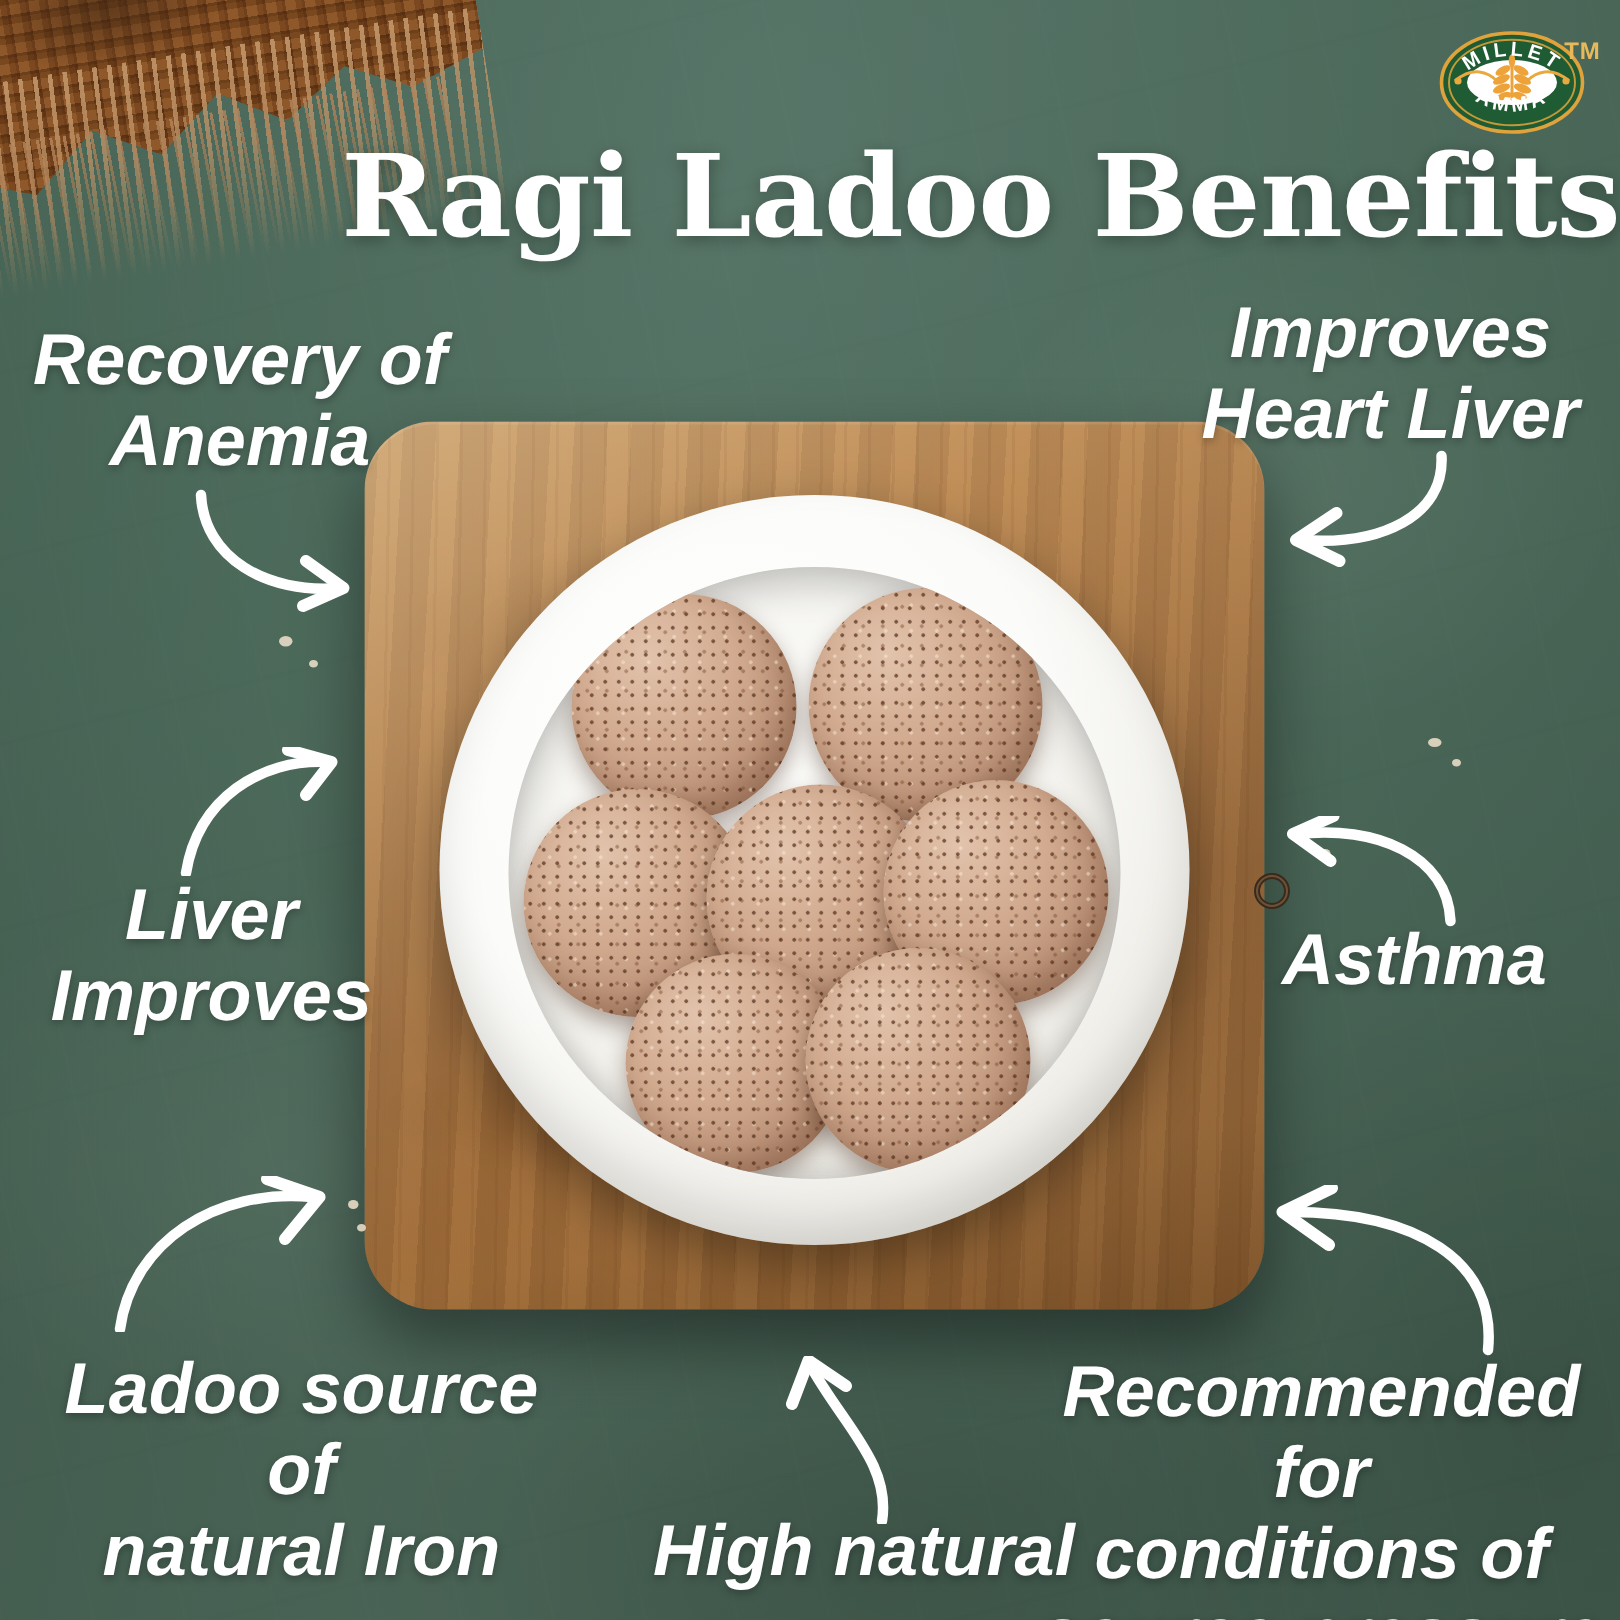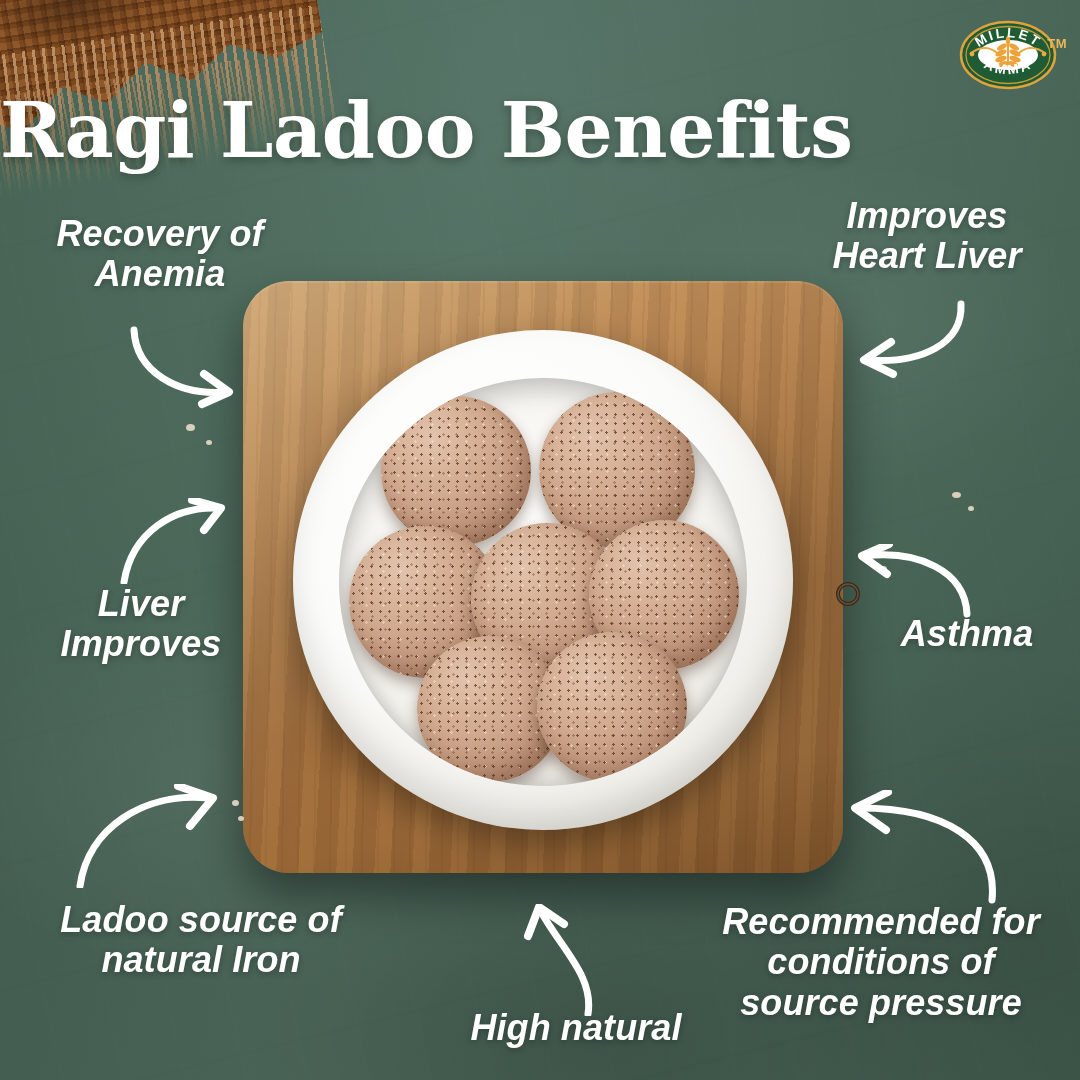--- a/index.html
+++ b/index.html
@@ -66,22 +66,22 @@
   }
   .burlap .dark{
     position:absolute;left:6%;top:-2%;width:52%;height:40%;
     background:radial-gradient(60% 60% at 50% 50%, rgba(60,36,18,.55), transparent 72%);
     border-radius:50%;
   }
 
   
   .logo{position:absolute;right:14px;top:14px;width:108px;height:78px;}
   .logo .tm{
-    position:absolute;right:-1px;top:22px;color:#e9b959;
-    font-size:13px;font-weight:700;letter-spacing:.5px;
+    position:absolute;right:-1px;top:12px;color:#e9b959;
+    font-size:16px;font-weight:700;letter-spacing:.5px;
   }
 
   
   .board{
     position:absolute;left:243px;top:281px;width:600px;height:592px;
     border-radius:46px;
     background:
       linear-gradient(180deg, rgba(255,255,255,.10), rgba(0,0,0,.10)),
       repeating-linear-gradient(93deg,
         rgba(120,72,30,.20) 0 10px, rgba(190,135,72,.10) 10px 26px, rgba(96,56,22,.16) 26px 38px),
@@ -132,30 +132,30 @@
       radial-gradient(rgba(120,74,44,.55) 1px, transparent 1.4px),
       radial-gradient(rgba(255,240,225,.55) 1px, transparent 1.4px);
     background-size:9px 9px, 13px 13px, 17px 17px;
     background-position:0 0, 4px 6px, 9px 3px;
   }
 
   
   .note{
     position:absolute;color:#ffffff;
     font-weight:700;font-style:italic;
-    font-size:36px;line-height:1.12;
+    font-size:48px;line-height:1.12;
     letter-spacing:.1px;
     text-shadow:0 2px 6px rgba(0,0,0,.28);
     white-space:pre-line;
   }
   .note.c{text-align:center;}
 
   .title{
     position:absolute;left:0;right:0;top:86px;
-    text-align:left;color:#fff;
+    text-align:right;color:#fff;
     font-family:"DejaVu Serif", serif;
     font-weight:700;font-size:76px;letter-spacing:-.5px;
     text-shadow:0 3px 10px rgba(0,0,0,.3);
   }
 
   .arrow{position:absolute;pointer-events:none;}
   .crumb{position:absolute;border-radius:50%;background:#e8dcc6;opacity:.9;}
 </style>
 </head>
 <body>
@@ -256,21 +256,21 @@
     <path d="M6 84 C14 34, 56 8, 100 10" fill="none" stroke="#fff" stroke-width="7" stroke-linecap="round"></path>
     <path d="M74 2 L103 10 L86 32" fill="none" stroke="#fff" stroke-width="8" stroke-linecap="round" stroke-linejoin="round"></path>
   </svg>
   <div class="note c" style="left:10px;top:584px;width:262px;">Liver
 Improves</div>
 
   <svg class="arrow" style="left:855px;top:544px;" width="120" height="76" viewBox="0 0 120 76">
     <path d="M112 70 C110 26, 62 6, 10 12" fill="none" stroke="#fff" stroke-width="7" stroke-linecap="round"></path>
     <path d="M34 0 L7 12 L32 30" fill="none" stroke="#fff" stroke-width="8" stroke-linecap="round" stroke-linejoin="round"></path>
   </svg>
-  <div class="note c" style="left:860px;top:614px;width:214px;">Asthma</div>
+  <div class="note c" style="left:836px;top:614px;width:214px;">Asthma</div>
 
   <svg class="arrow" style="left:74px;top:784px;" width="146" height="104" viewBox="0 0 146 104">
     <path d="M6 102 C14 44, 70 8, 134 14" fill="none" stroke="#fff" stroke-width="7" stroke-linecap="round"></path>
     <path d="M104 2 L139 14 L116 42" fill="none" stroke="#fff" stroke-width="8" stroke-linecap="round" stroke-linejoin="round"></path>
   </svg>
   <div class="note c" style="left:16px;top:900px;width:370px;">Ladoo source of
 natural Iron</div>
 
   <svg class="arrow" style="left:516px;top:904px;" width="86" height="112" viewBox="0 0 86 112">
     <path d="M72 110 C78 72, 46 46, 24 6" fill="none" stroke="#fff" stroke-width="7" stroke-linecap="round"></path>

